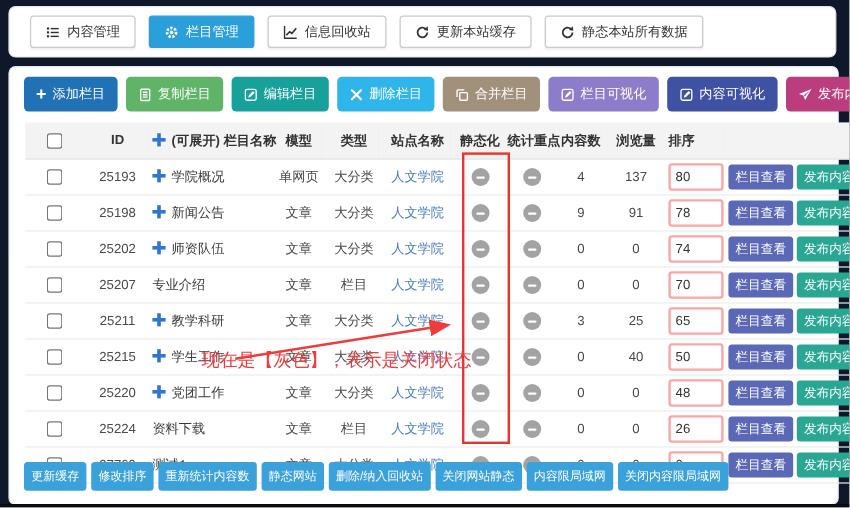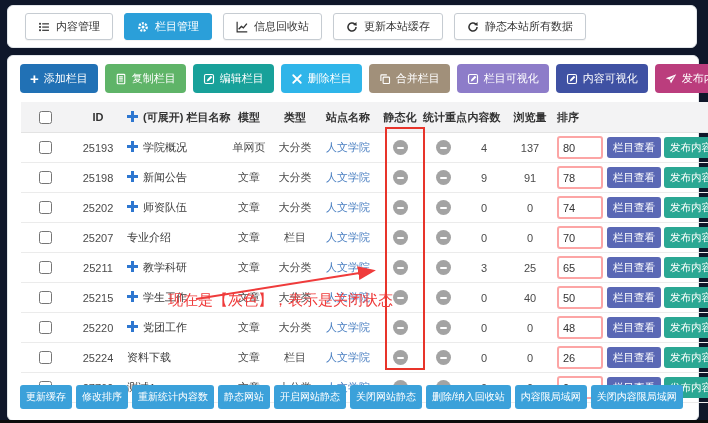--- a/index.html
+++ b/index.html
@@ -338,23 +338,22 @@
             <td class="acts"><button class="rbtn" style="background:#5a68b5">栏目查看</button><button class="rbtn" style="background:#2aa793">发布内容</button></td>
           </tr>
         </tbody>
     </table>
 
     <div id="footerBar" class="footer-bar">
         <button class="fbtn">更新缓存</button>
         <button class="fbtn">修改排序</button>
         <button class="fbtn">重新统计内容数</button>
         <button class="fbtn">静态网站</button>
-        <button class="fbtn">开启网站静态</button>
+        <button class="fbtn">删除/纳入回收站</button>
         <button class="fbtn">关闭网站静态</button>
-        <button class="fbtn">删除/纳入回收站</button>
         <button class="fbtn">内容限局域网</button>
         <button class="fbtn">关闭内容限局域网</button>
       </div>
   </div>
 
   <div class="overlay">
     <div class="red-box"></div>
     <svg class="arrow-svg" viewBox="0 0 708 423">
       <defs>
         <marker id="ah" markerWidth="9" markerHeight="8" refX="7" refY="4" orient="auto">

